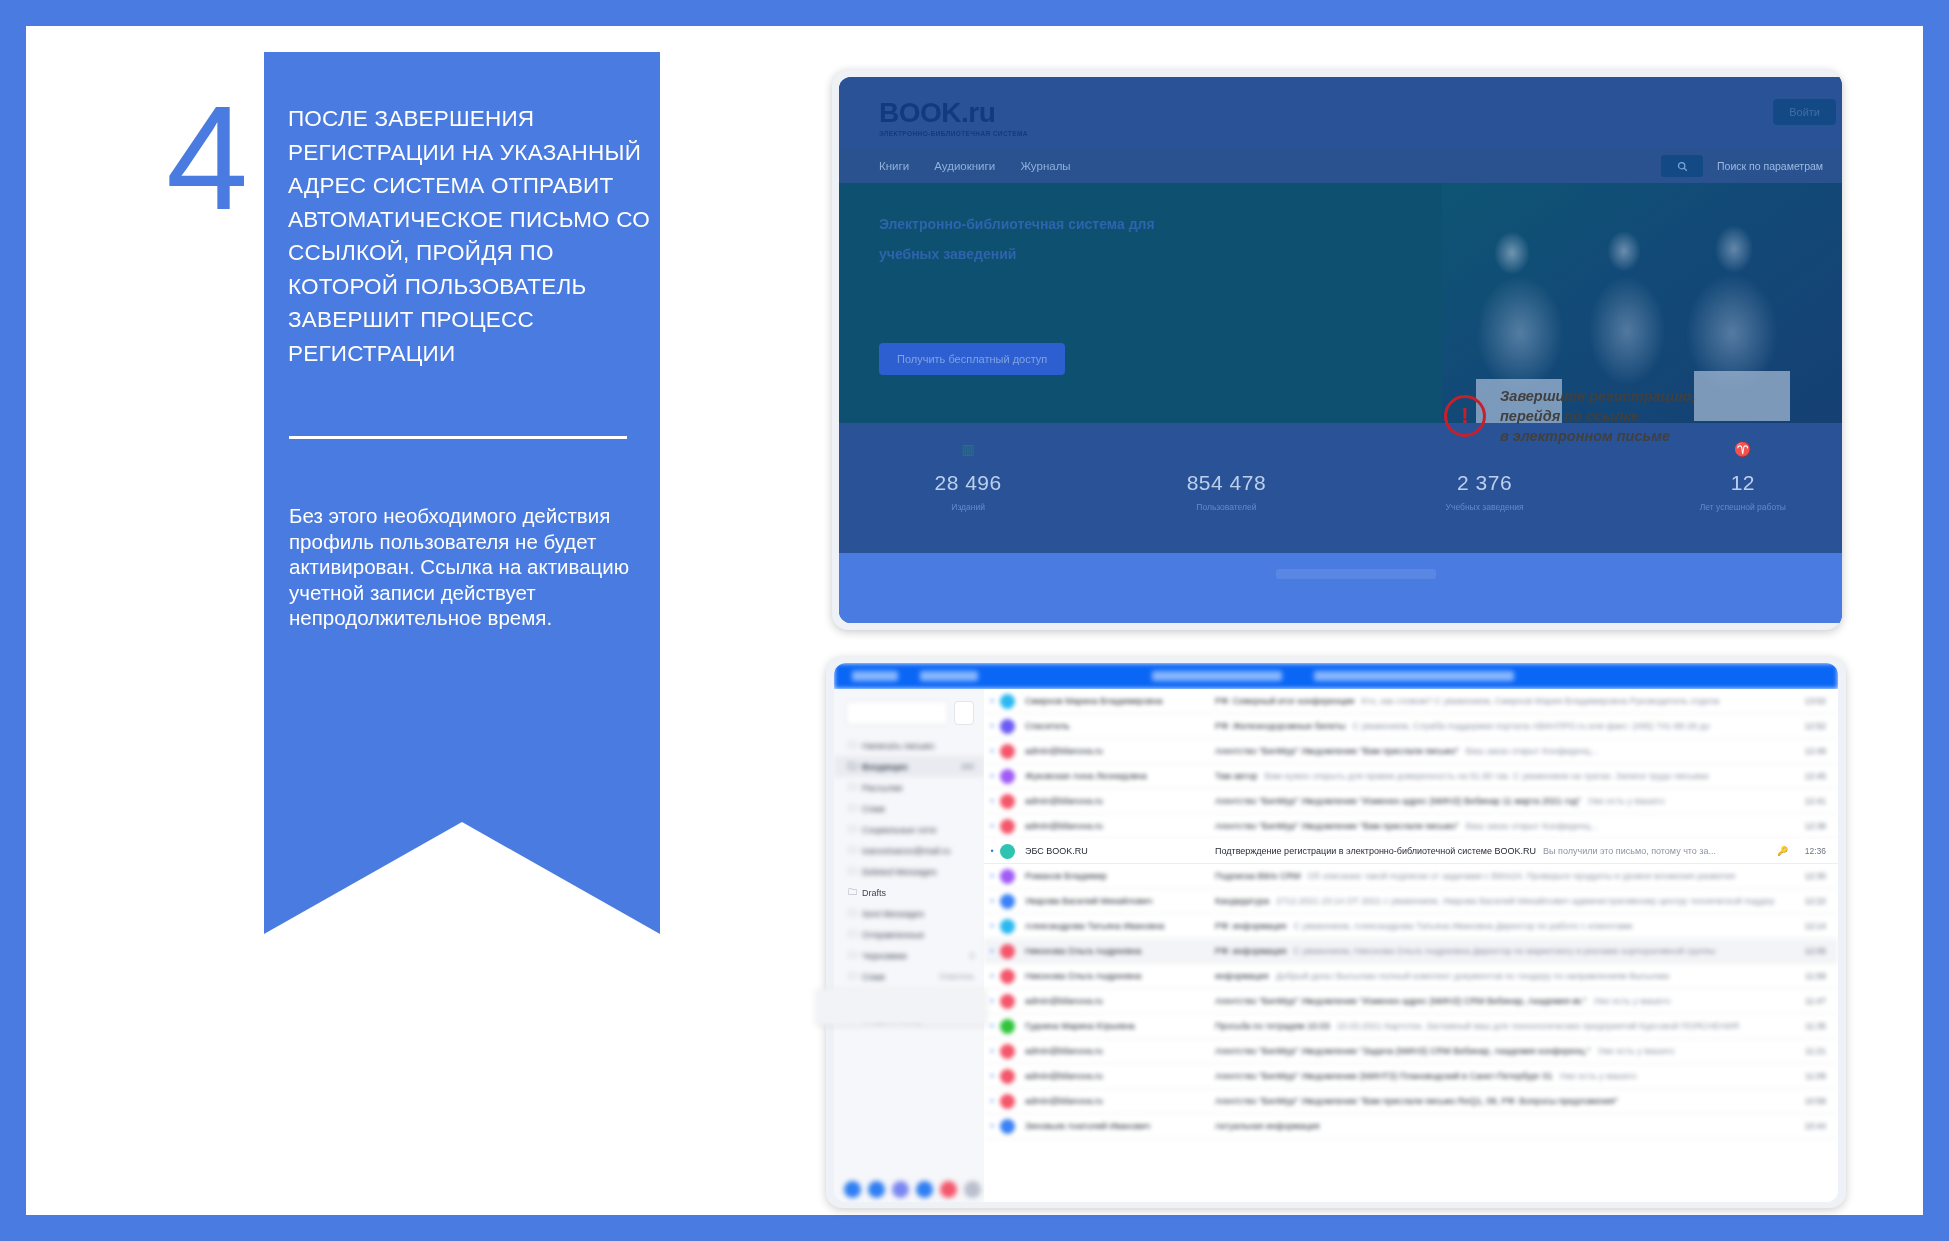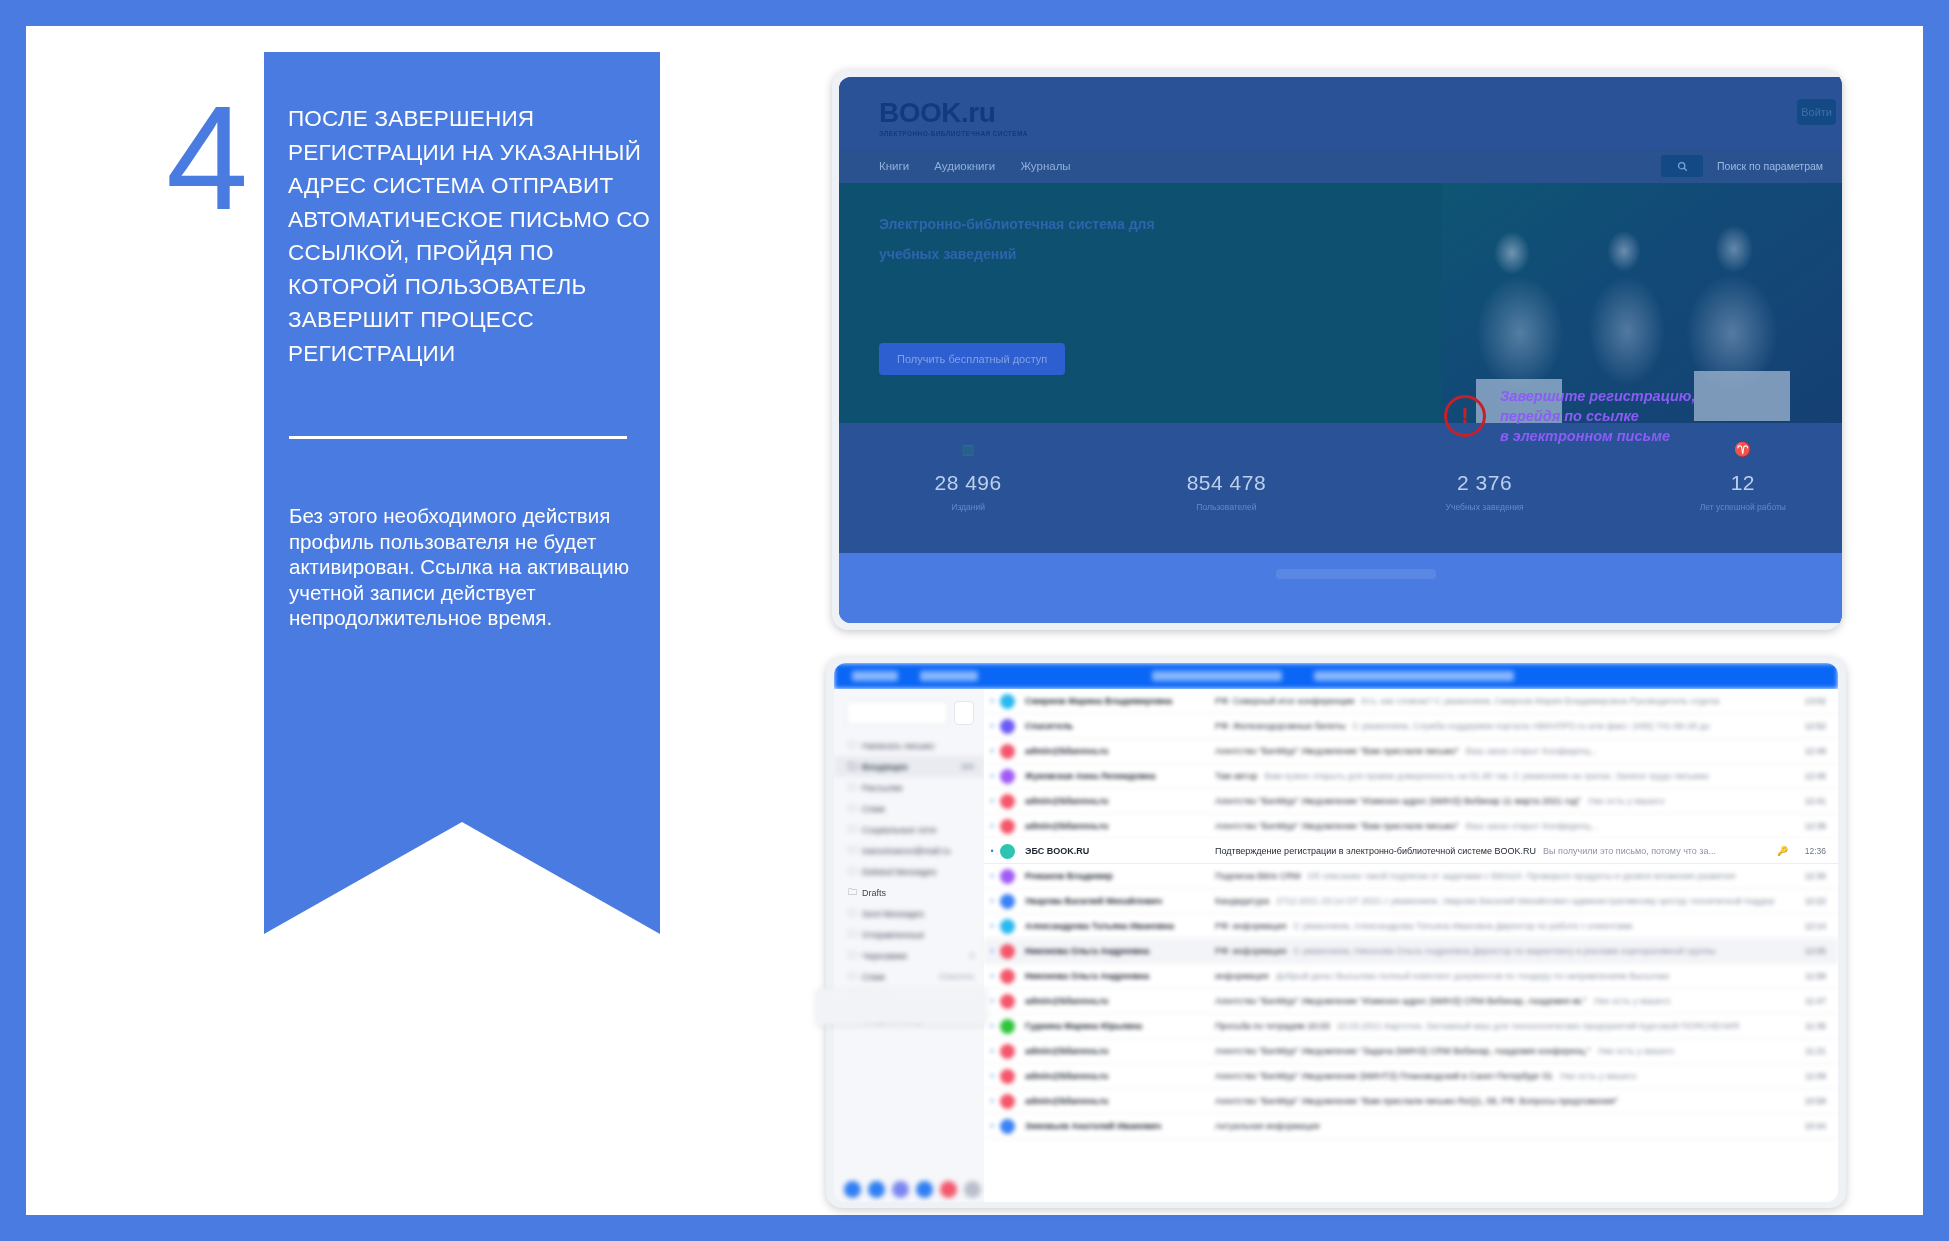--- a/index.html
+++ b/index.html
@@ -67,21 +67,21 @@
   .logo-main{
     font-size:28px;font-weight:bold;color:#123a80;letter-spacing:-.5px;
   }
   .logo-sub{
     font-size:6.5px;color:#123a80;letter-spacing:.4px;margin-top:1px;
     font-weight:bold;
   }
   .login-btn{
     position:absolute;right:36px;top:22px;
     background:#134a86;color:#3e6ea8;border:none;
-    font-size:11px;padding:7px 4px;border-radius:4px;
+    font-size:11px;padding:7px 16px;border-radius:4px;
     font-family:"Liberation Sans", sans-serif;cursor:pointer;
   }
   .navbar{
     position:absolute;left:0;top:72px;width:100%;height:34px;
     background:#29528f;
   }
   .nav-links{
     position:absolute;left:40px;top:11px;color:#8fb0db;font-size:11.5px;
   }
   .nav-links span{margin-right:22px;}
@@ -160,21 +160,21 @@
     display:flex;align-items:center;
   }
   .ann-badge{
     width:36px;height:36px;border-radius:50%;
     border:3px solid #c8202b;background:transparent;
     color:#c8202b;font-size:22px;font-weight:bold;
     display:flex;align-items:center;justify-content:center;
     flex:0 0 auto;
   }
   .ann-text{
-    margin-left:14px;color:#8b5cf6;font-size:14.5px;line-height:20px;
+    margin-left:14px;color:#404040;font-size:14.5px;line-height:20px;
     font-style:italic;font-weight:bold;white-space:nowrap;
   }
 
   
   .mail{
     position:absolute;left:800px;top:631px;width:1020px;height:551px;
     background:#eef1f6;border-radius:16px;
     box-shadow:0 2px 10px rgba(0,0,0,.2);
     overflow:hidden;
   }
@@ -218,21 +218,21 @@
     position:relative;height:24px;border-bottom:1px solid #f0f1f4;
     display:flex;align-items:center;
   }
   .mrow.blurred{filter:blur(2.3px);}
   .mrow.hl{background:#ffffff;border-bottom:1px solid #eceef2;}
   .mrow.sel{background:#f3f4f7;}
   .m-dot{width:16px;text-align:center;font-size:9px;color:#2f7ef2;}
   .m-av{
     width:15px;height:15px;border-radius:50%;margin-right:10px;flex:0 0 auto;
   }
-  .m-from{width:190px;font-size:9px;color:#1e2430;white-space:nowrap;overflow:hidden;font-weight:bold;}
+  .m-from{width:190px;font-size:9px;color:#1e2430;white-space:nowrap;overflow:hidden;}
   .m-subj{font-size:9px;color:#1e2430;white-space:nowrap;overflow:hidden;flex:0 0 auto;}
   .m-prev{font-size:9px;color:#8b93a3;margin-left:7px;white-space:nowrap;overflow:hidden;flex:1;}
   .m-key{width:18px;text-align:center;font-size:9px;color:#f0a830;}
   .m-time{width:34px;text-align:right;padding-right:12px;font-size:8.5px;color:#6c7483;}
   .mail-bottom-dots{
     position:absolute;left:10px;bottom:4px;display:flex;gap:7px;filter:blur(2.6px);
   }
   .mail-bottom-dots i{display:block;width:17px;height:17px;border-radius:50%;}
   .tooltip-ghost{
     position:absolute;left:790px;top:963px;width:170px;height:36px;

